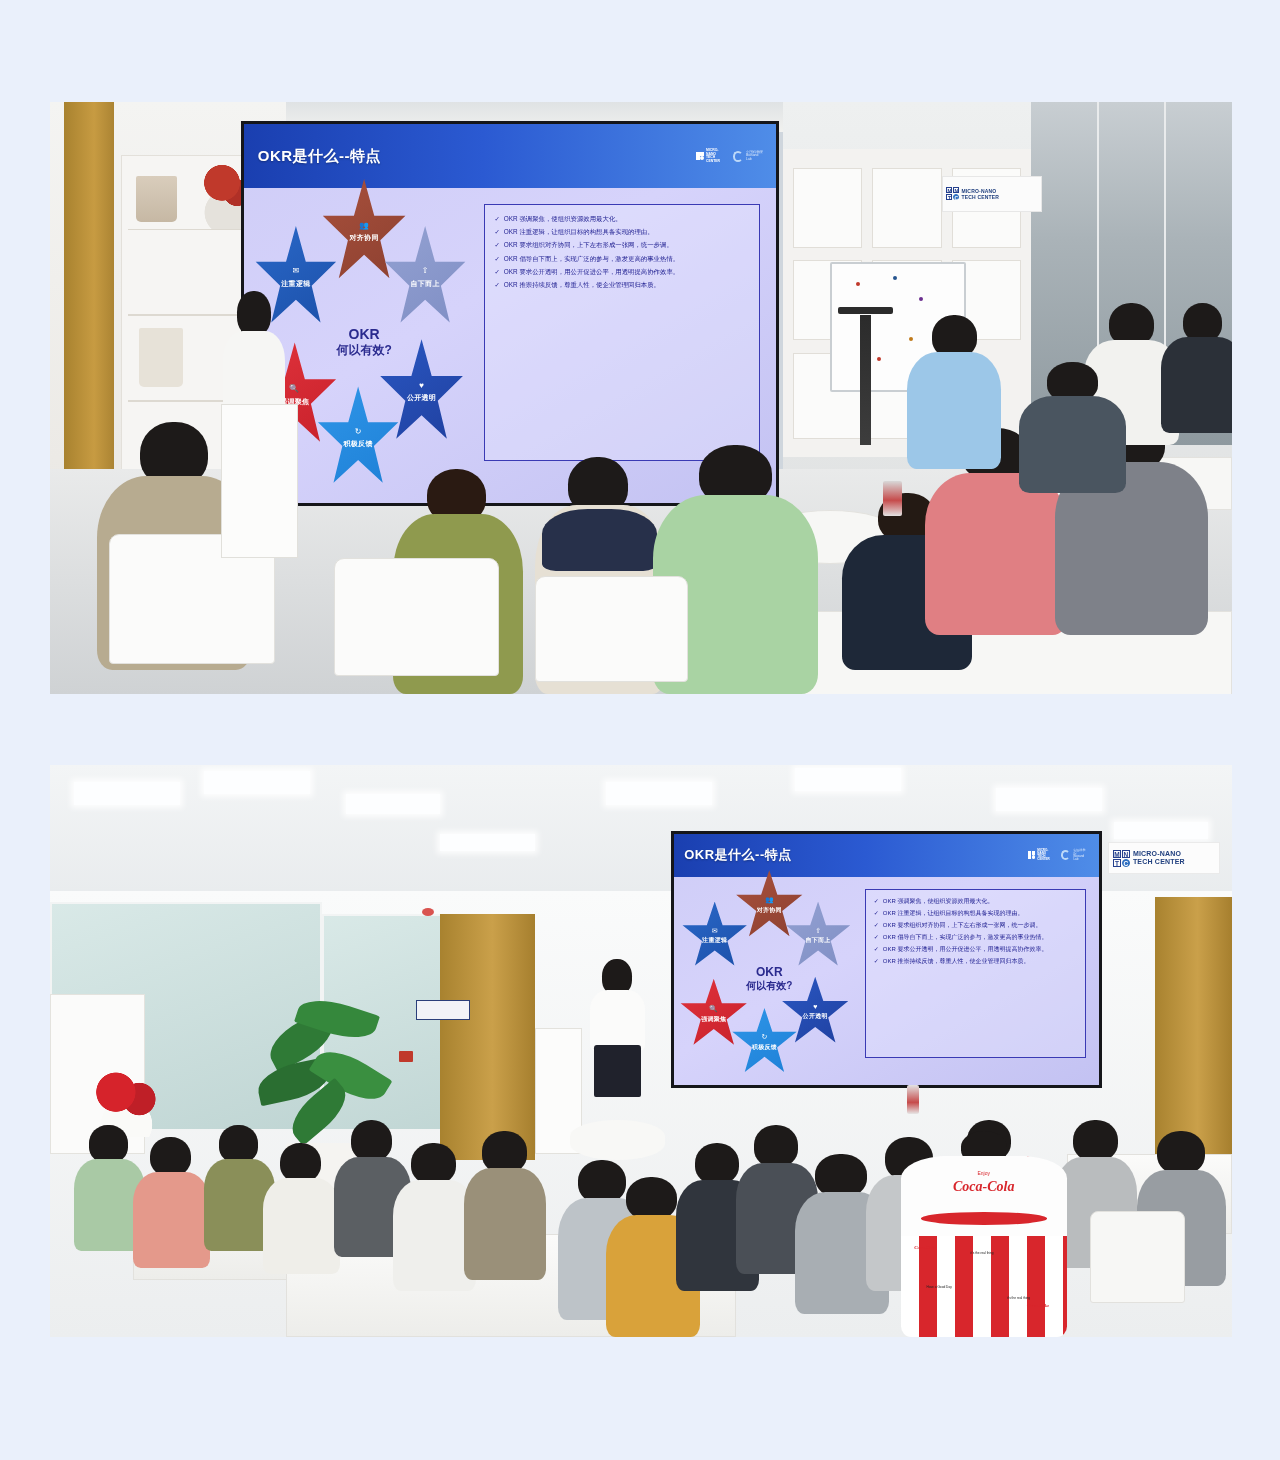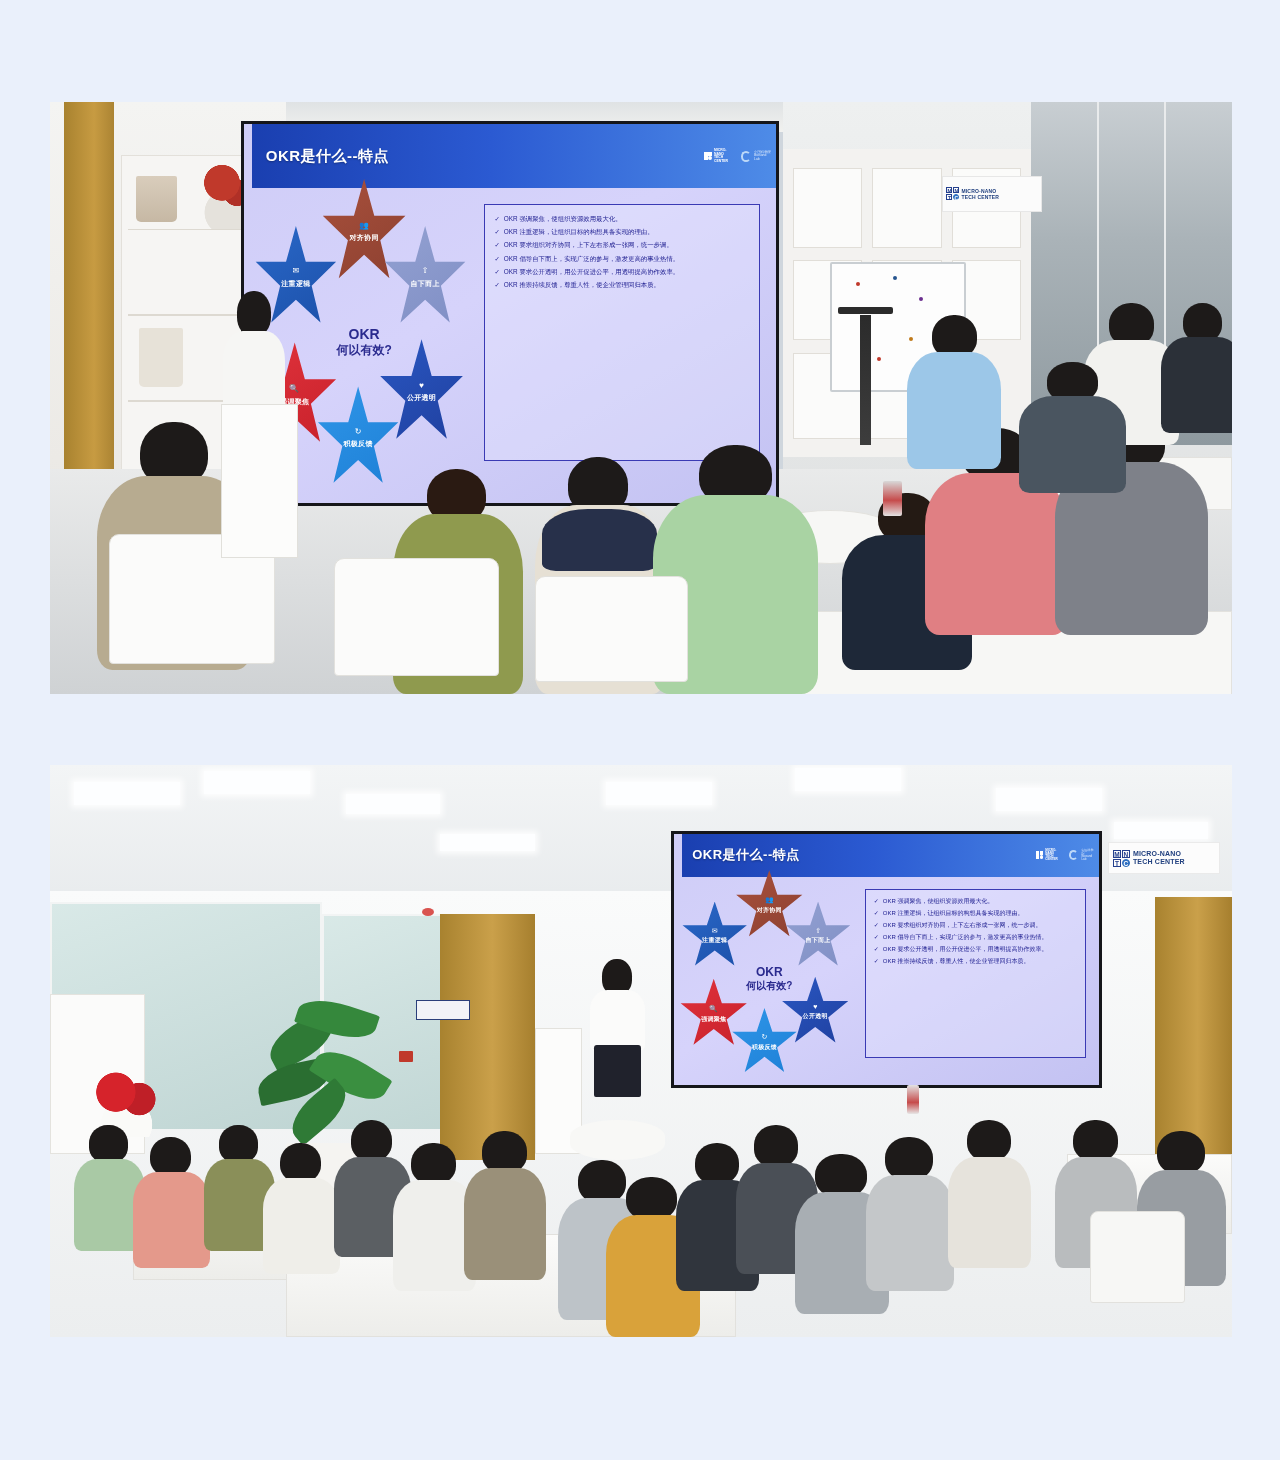--- a/index.html
+++ b/index.html
@@ -66,21 +66,21 @@
 
   
   .screen1 { position:absolute; left:16.2%; top:3.2%; width:45.5%; height:65%;
       background:#0f1c36; border:3px solid #15161a; }
 
   
   .slide { position:absolute; inset:0; background:#c8c8f6;
       background: linear-gradient(150deg,#cfcdf7 0%, #d6d3fb 45%, #c3c2f2 100%); overflow:hidden; }
   .slide-head { position:absolute; left:0; top:0; width:100%; height:17%;
       background: linear-gradient(90deg,#1a3fb0 0%, #2b5ad2 45%, #4f8de8 100%);
-      display:flex; align-items:center; justify-content:space-between; padding:0 2.5%;margin-left:8px; }
+      display:flex; align-items:center; justify-content:space-between; padding:0 2.5%; }
   .slide-title { color:#fff; font-weight:700; letter-spacing:0.5px;
       text-shadow:0 1px 2px rgba(0,0,0,.3); }
   .slide-logos { display:flex; align-items:center; gap:8%; }
   .logo-mntc { display:flex; align-items:center; gap:2px; }
   .logo-mntc .grid { display:grid; grid-template-columns:1fr 1fr; gap:0.5px; }
   .logo-mntc .grid i { display:block; background:#fff; }
   .logo-mntc .lbl { color:#fff; font-weight:700; line-height:1.05; }
   .logo-circle { display:flex; align-items:center; gap:3px; }
   .logo-circle .ring { border-radius:50%; border-style:solid; border-color:#bcd8f8;
       border-right-color:transparent; }
@@ -557,19 +557,33 @@
         </div>
       <div style="position:absolute;left:85%;top:62%;width:7%;height:26%">
           <div class="head" style="left:22%;top:0;width:54%;height:28%"></div>
           <div class="body" style="left:0;top:25%;width:100%;height:75%;background:#b9bcbe"></div>
         </div>
       <div style="position:absolute;left:92%;top:64%;width:7.5%;height:27%">
           <div class="head" style="left:22%;top:0;width:54%;height:28%"></div>
           <div class="body" style="left:0;top:25%;width:100%;height:75%;background:#989da2"></div>
         </div>
 
+      <div style="position:absolute;left:72%;top:64%;width:14%;height:36%">
+        <div class="head" style="left:36%;top:0;width:28%;height:16%"></div>
+        <div class="cocacola" style="left:0;top:12%;width:100%;height:88%">
+          <div class="cc-top"></div>
+          <div class="cc-enjoy" style="top:8%;font-size:5px">Enjoy</div>
+          <div class="cc-word" style="top:13%;font-size:14px">Coca-Cola</div>
+          <div class="cc-swoosh" style="top:31%"></div>
+          <div style="position:absolute;left:36%;top:53%;font-size:3.2px;color:#222;width:26%;text-align:center;line-height:1.1">it's the real thing</div>
+          <div style="position:absolute;left:10%;top:72%;font-size:3.2px;color:#222;width:26%;text-align:center;line-height:1.1">Have a Good Day</div>
+          <div style="position:absolute;left:58%;top:78%;font-size:3.2px;color:#222;width:26%;text-align:center;line-height:1.1">it's the real thing</div>
+          <div style="position:absolute;left:8%;top:49%;font-size:5px;color:#d8262c;font-family:'Liberation Serif',serif;font-style:italic;font-weight:700">Coca-Cola</div>
+          <div style="position:absolute;left:76%;top:81%;font-size:5px;color:#d8262c;font-family:'Liberation Serif',serif;font-style:italic;font-weight:700">Coca-Cola</div>
+        </div>
+      </div>
 
       <div style="position:absolute;left:72.5%;top:56%;width:1%;height:5%;background:linear-gradient(180deg,#e2e2e2,#c64b4b 60%,#e6e6e6);border-radius:2px"></div>
       <div style="position:absolute;left:88%;top:78%;width:8%;height:16%;background:#f7f7f5;border-radius:8px 8px 3px 3px;border:1px solid #e2e1dd"></div>
     </div>
   </div>
 
 </div>
 
 </body></html>

